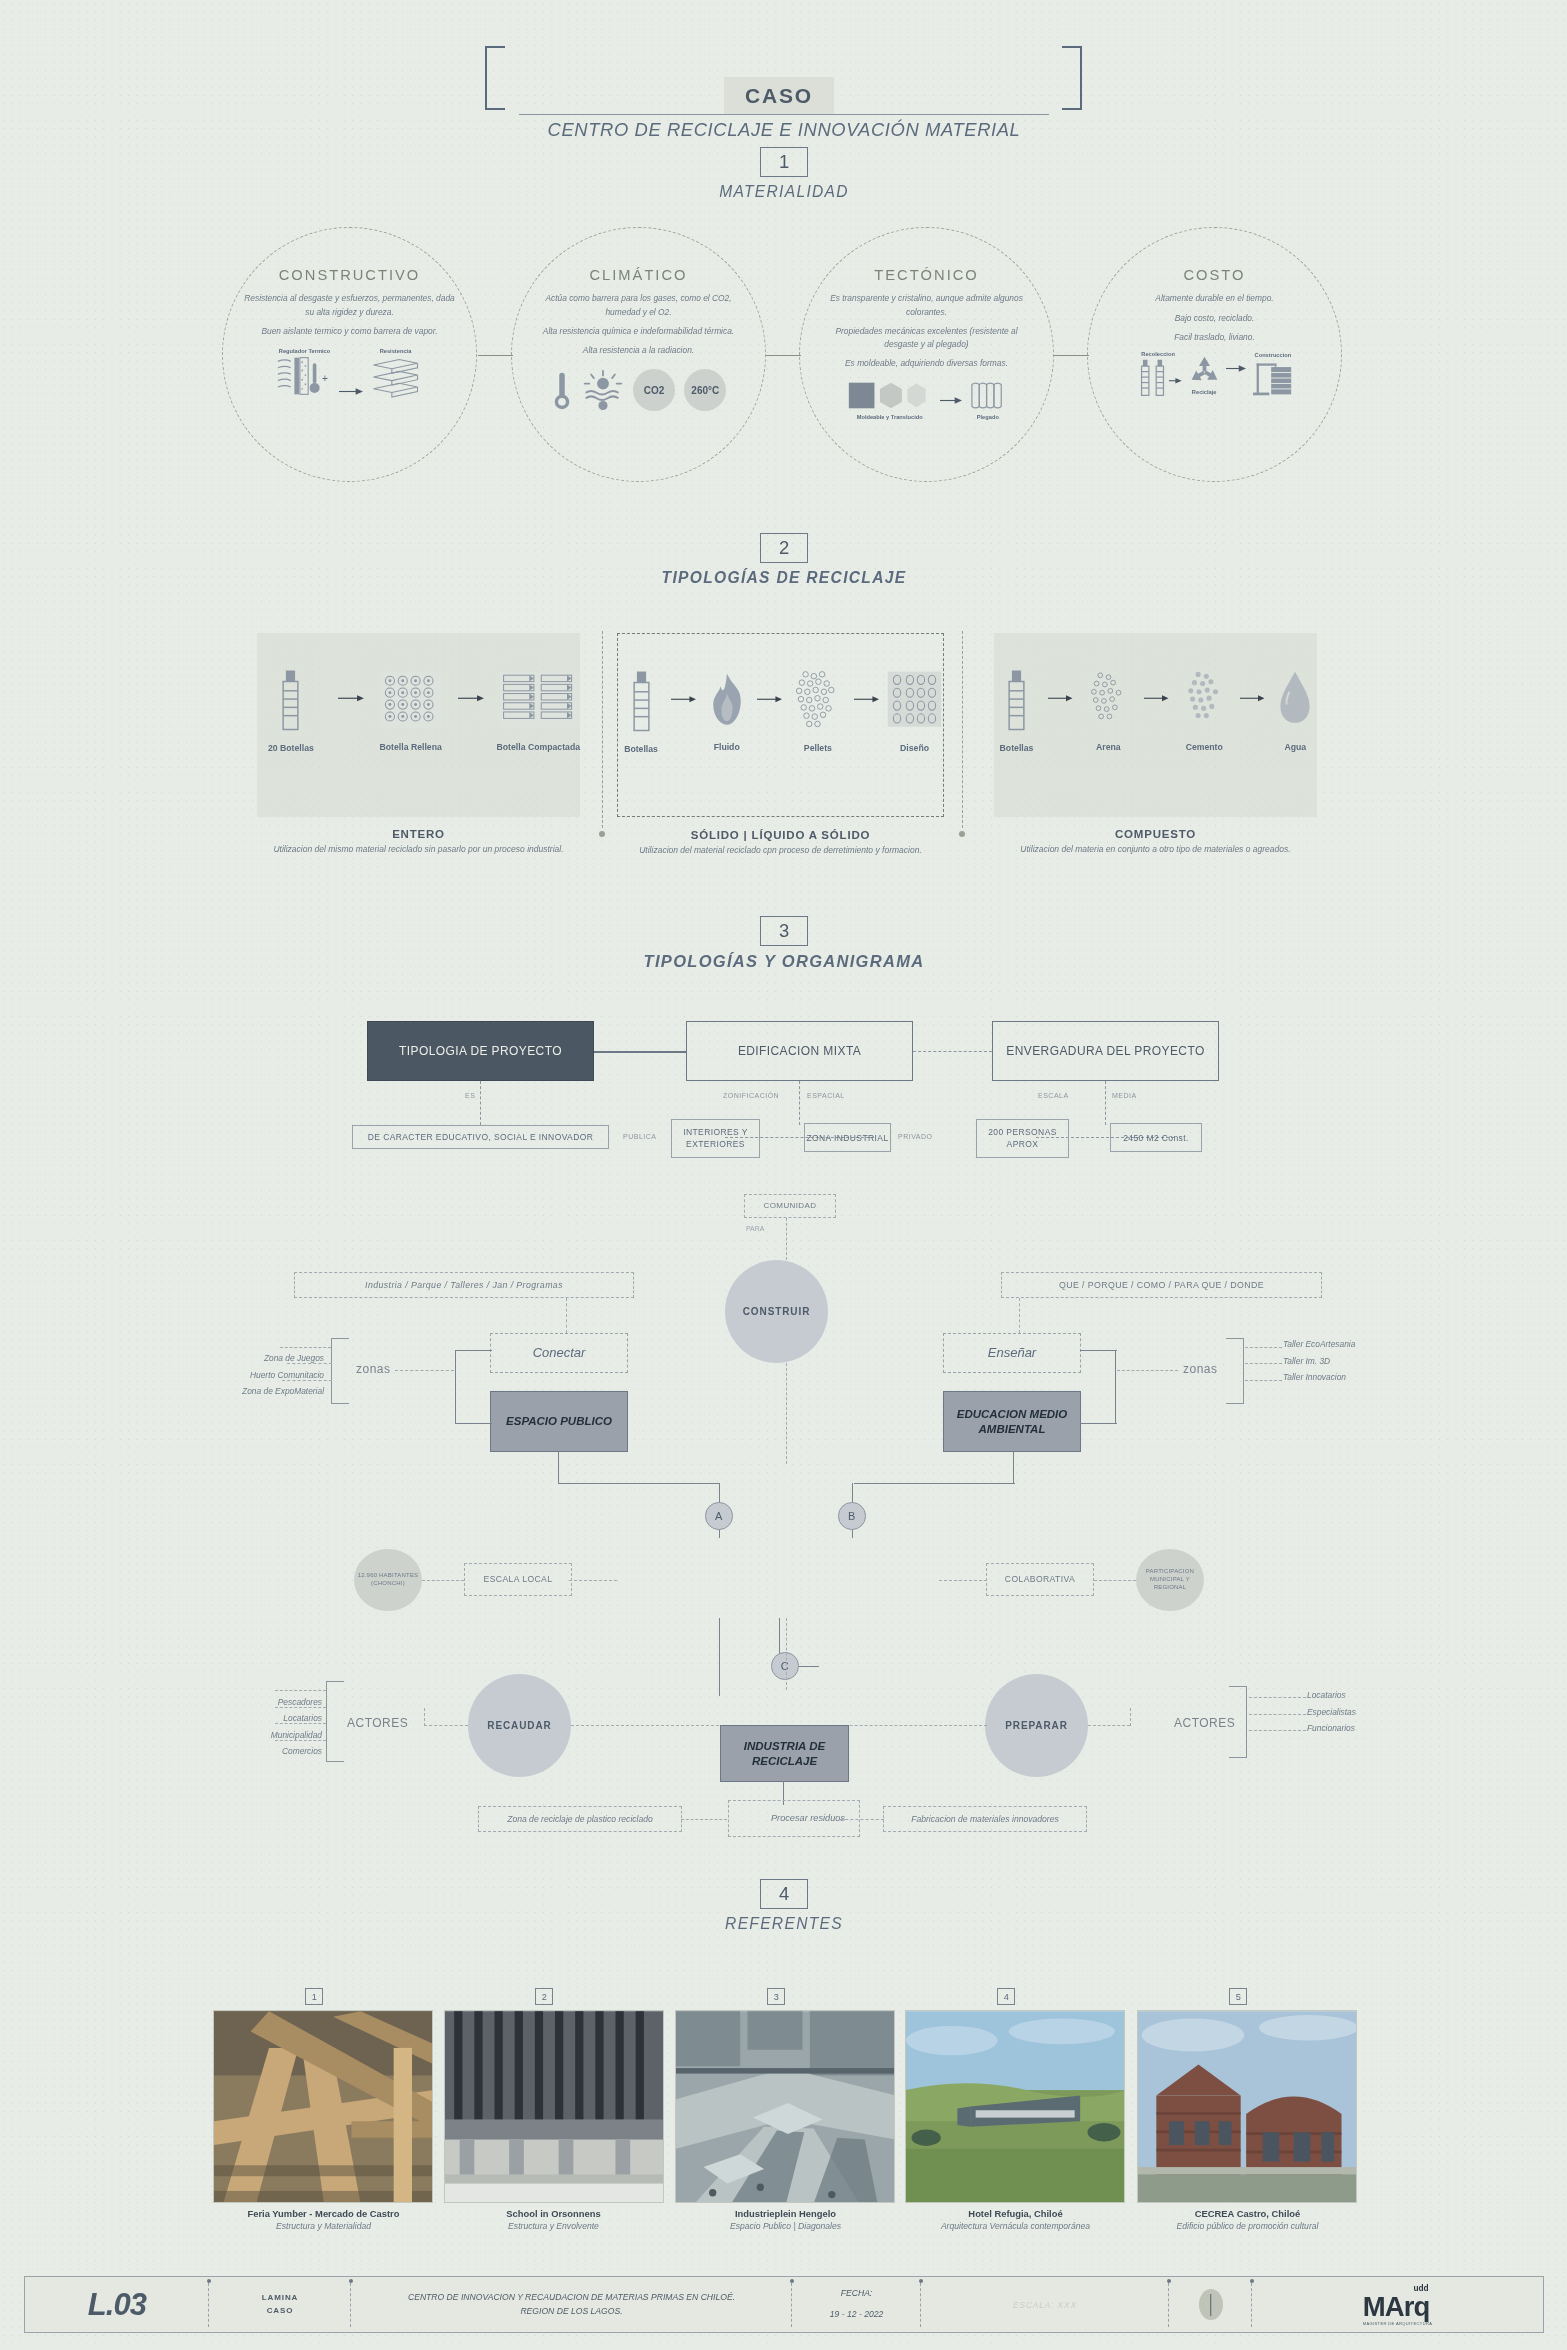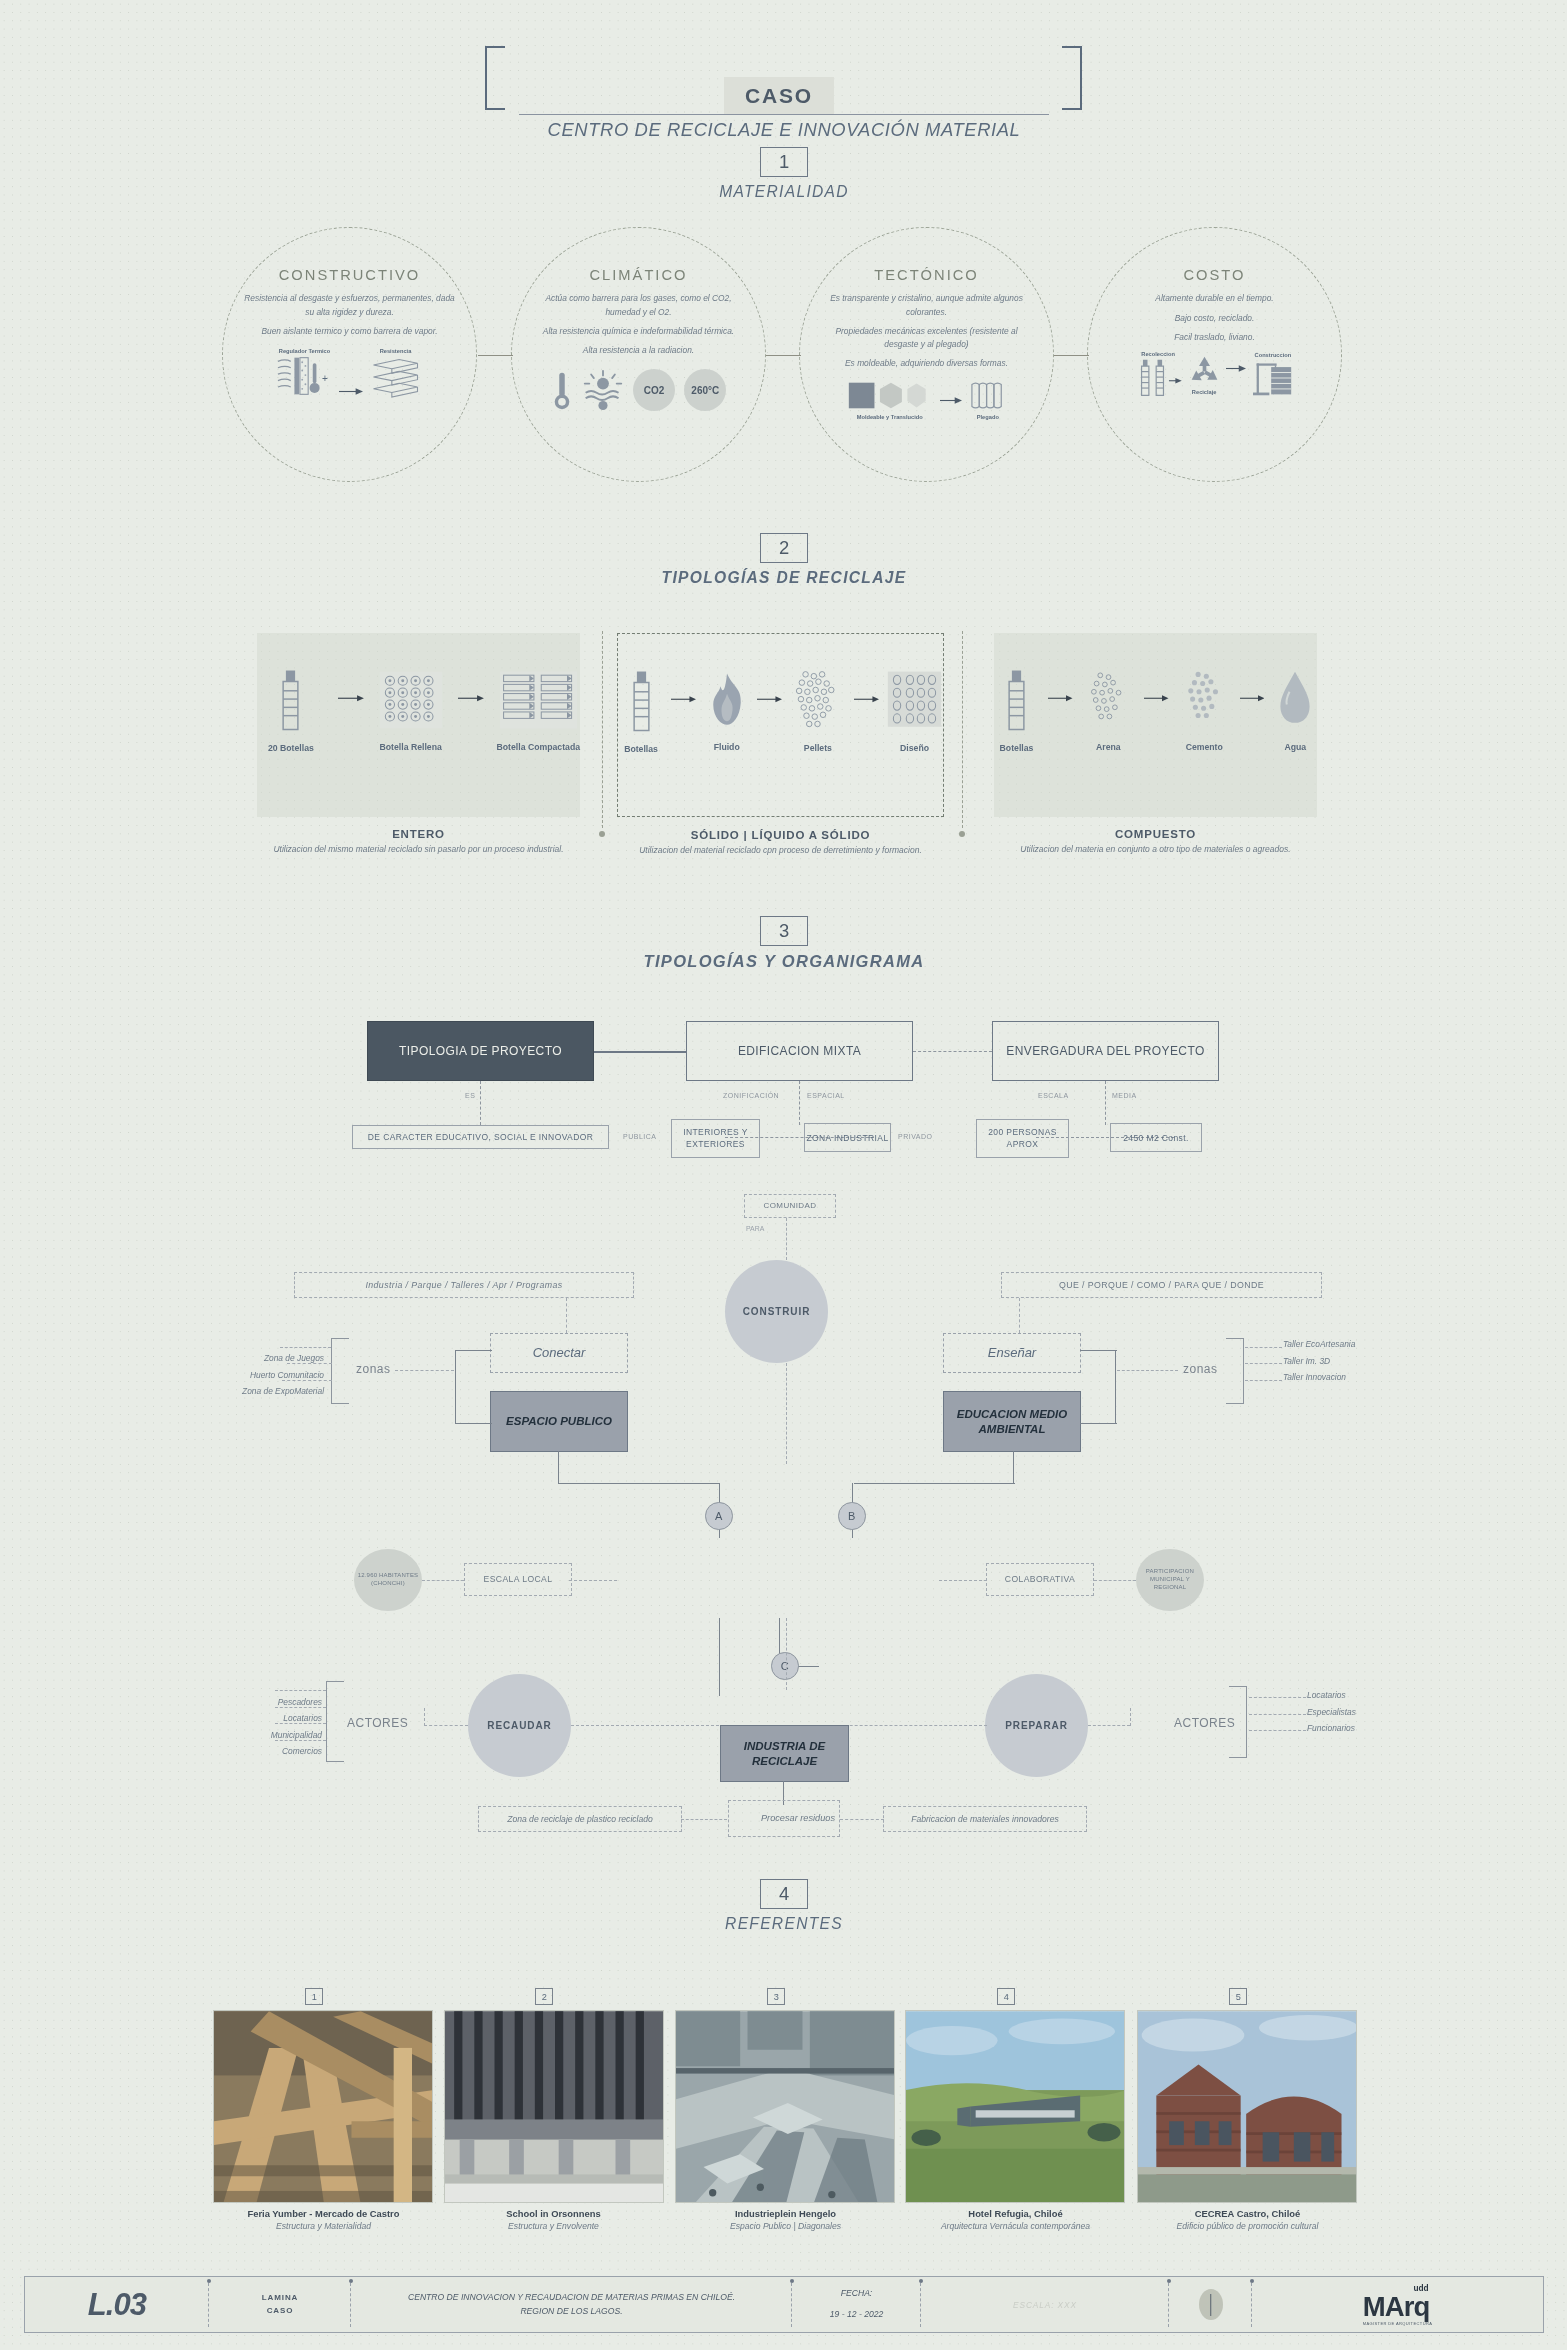--- a/index.html
+++ b/index.html
@@ -699,21 +699,21 @@
 
   <div id="diagram">
 
     <div class="dbox dash-s" style="left:744px; top:9.2px; width:92px; height:24px;">COMUNIDAD</div>
     <div class="ddash-v" style="left:786px; top:33px; height:42px;"></div>
     <div class="dtext" style="left:746px; top:40px; font-style:normal; font-size:6.9px; color:#9aa2ab;">PARA</div>
 
     <div class="dcircle" style="left:725px; top:75px; width:103px; height:103px;">CONSTRUIR</div>
     <div class="ddash-v" style="left:786px; top:178px; height:101px;"></div>
 
-    <div class="dbox dash-s" style="left:294px; top:87px; width:340px; height:26px; font-style:italic; font-size:8.8px;">Industria / Parque / Talleres / Apr / Programas</div>
+    <div class="dbox dash-s" style="left:294px; top:87px; width:340px; height:26px; font-style:italic; font-size:8.8px;">Industria / Parque / Talleres / Jan / Programas</div>
     <div class="ddash-v" style="left:566px; top:113px; height:35px;"></div>
     <div class="dbox dash" style="left:490px; top:148px; width:138px; height:40px;">Conectar</div>
     <div class="dbox solid-mid" style="left:490px; top:206px; width:138px; height:61px;">ESPACIO PUBLICO</div>
 
     <div class="dline" style="left:455px; top:165px; width:1.3px; height:73px;"></div>
     <div class="dline" style="left:455px; top:165px; width:37px; height:1.3px;"></div>
     <div class="dline" style="left:455px; top:238px; width:37px; height:1.3px;"></div>
 
     <div class="dlabel" style="left:356px; top:177px; font-size:12px;">zonas</div>
     <div class="ddash-h" style="left:395px; top:185px; width:59px;"></div>
@@ -793,21 +793,21 @@
     <div class="dbracket" style="left:1229px; top:501px; width:18.4px; height:72px;"></div>
     <div class="dtext" style="left:1307px; top:505px;">Locatarios</div>
     <div class="ddash-h" style="left:1249px; top:512px; width:57px;"></div>
     <div class="dtext" style="left:1307px; top:522px;">Especialistas</div>
     <div class="ddash-h" style="left:1249px; top:529px; width:57px;"></div>
     <div class="dtext" style="left:1307px; top:538px;">Funcionarios</div>
     <div class="ddash-h" style="left:1249px; top:545px; width:57px;"></div>
 
     <div class="dbox solid-mid" style="left:720px; top:540px; width:129px; height:57px;">INDUSTRIA DE RECICLAJE</div>
     <div class="dline" style="left:783px; top:596px; width:1.4px; height:24px;"></div>
-    <div class="dbox dash-i" style="left:728px; top:615px; width:112px; height:37px; font-size:9.2px;padding-left:28px;">Procesar residuos</div>
+    <div class="dbox dash-i" style="left:728px; top:615px; width:132px; height:37px; font-size:9.2px;padding-left:28px;">Procesar residuos</div>
     <div class="ddash-h" style="left:681px; top:634px; width:46px;"></div>
     <div class="dbox dash-i" style="left:478px; top:621px; width:204px; height:26px; font-size:8.6px;">Zona de reciclaje de plastico reciclado</div>
     <div class="ddash-h" style="left:840px; top:634px; width:44px;"></div>
     <div class="dbox dash-i" style="left:883px; top:621px; width:204px; height:26px; font-size:8.6px;">Fabricacion de materiales innovadores</div>
   </div>
 
   <div class="sec-head" style="top:1879px">
     <div class="sec-num">4</div>
     <div class="sec-title">REFERENTES</div>
   </div>

